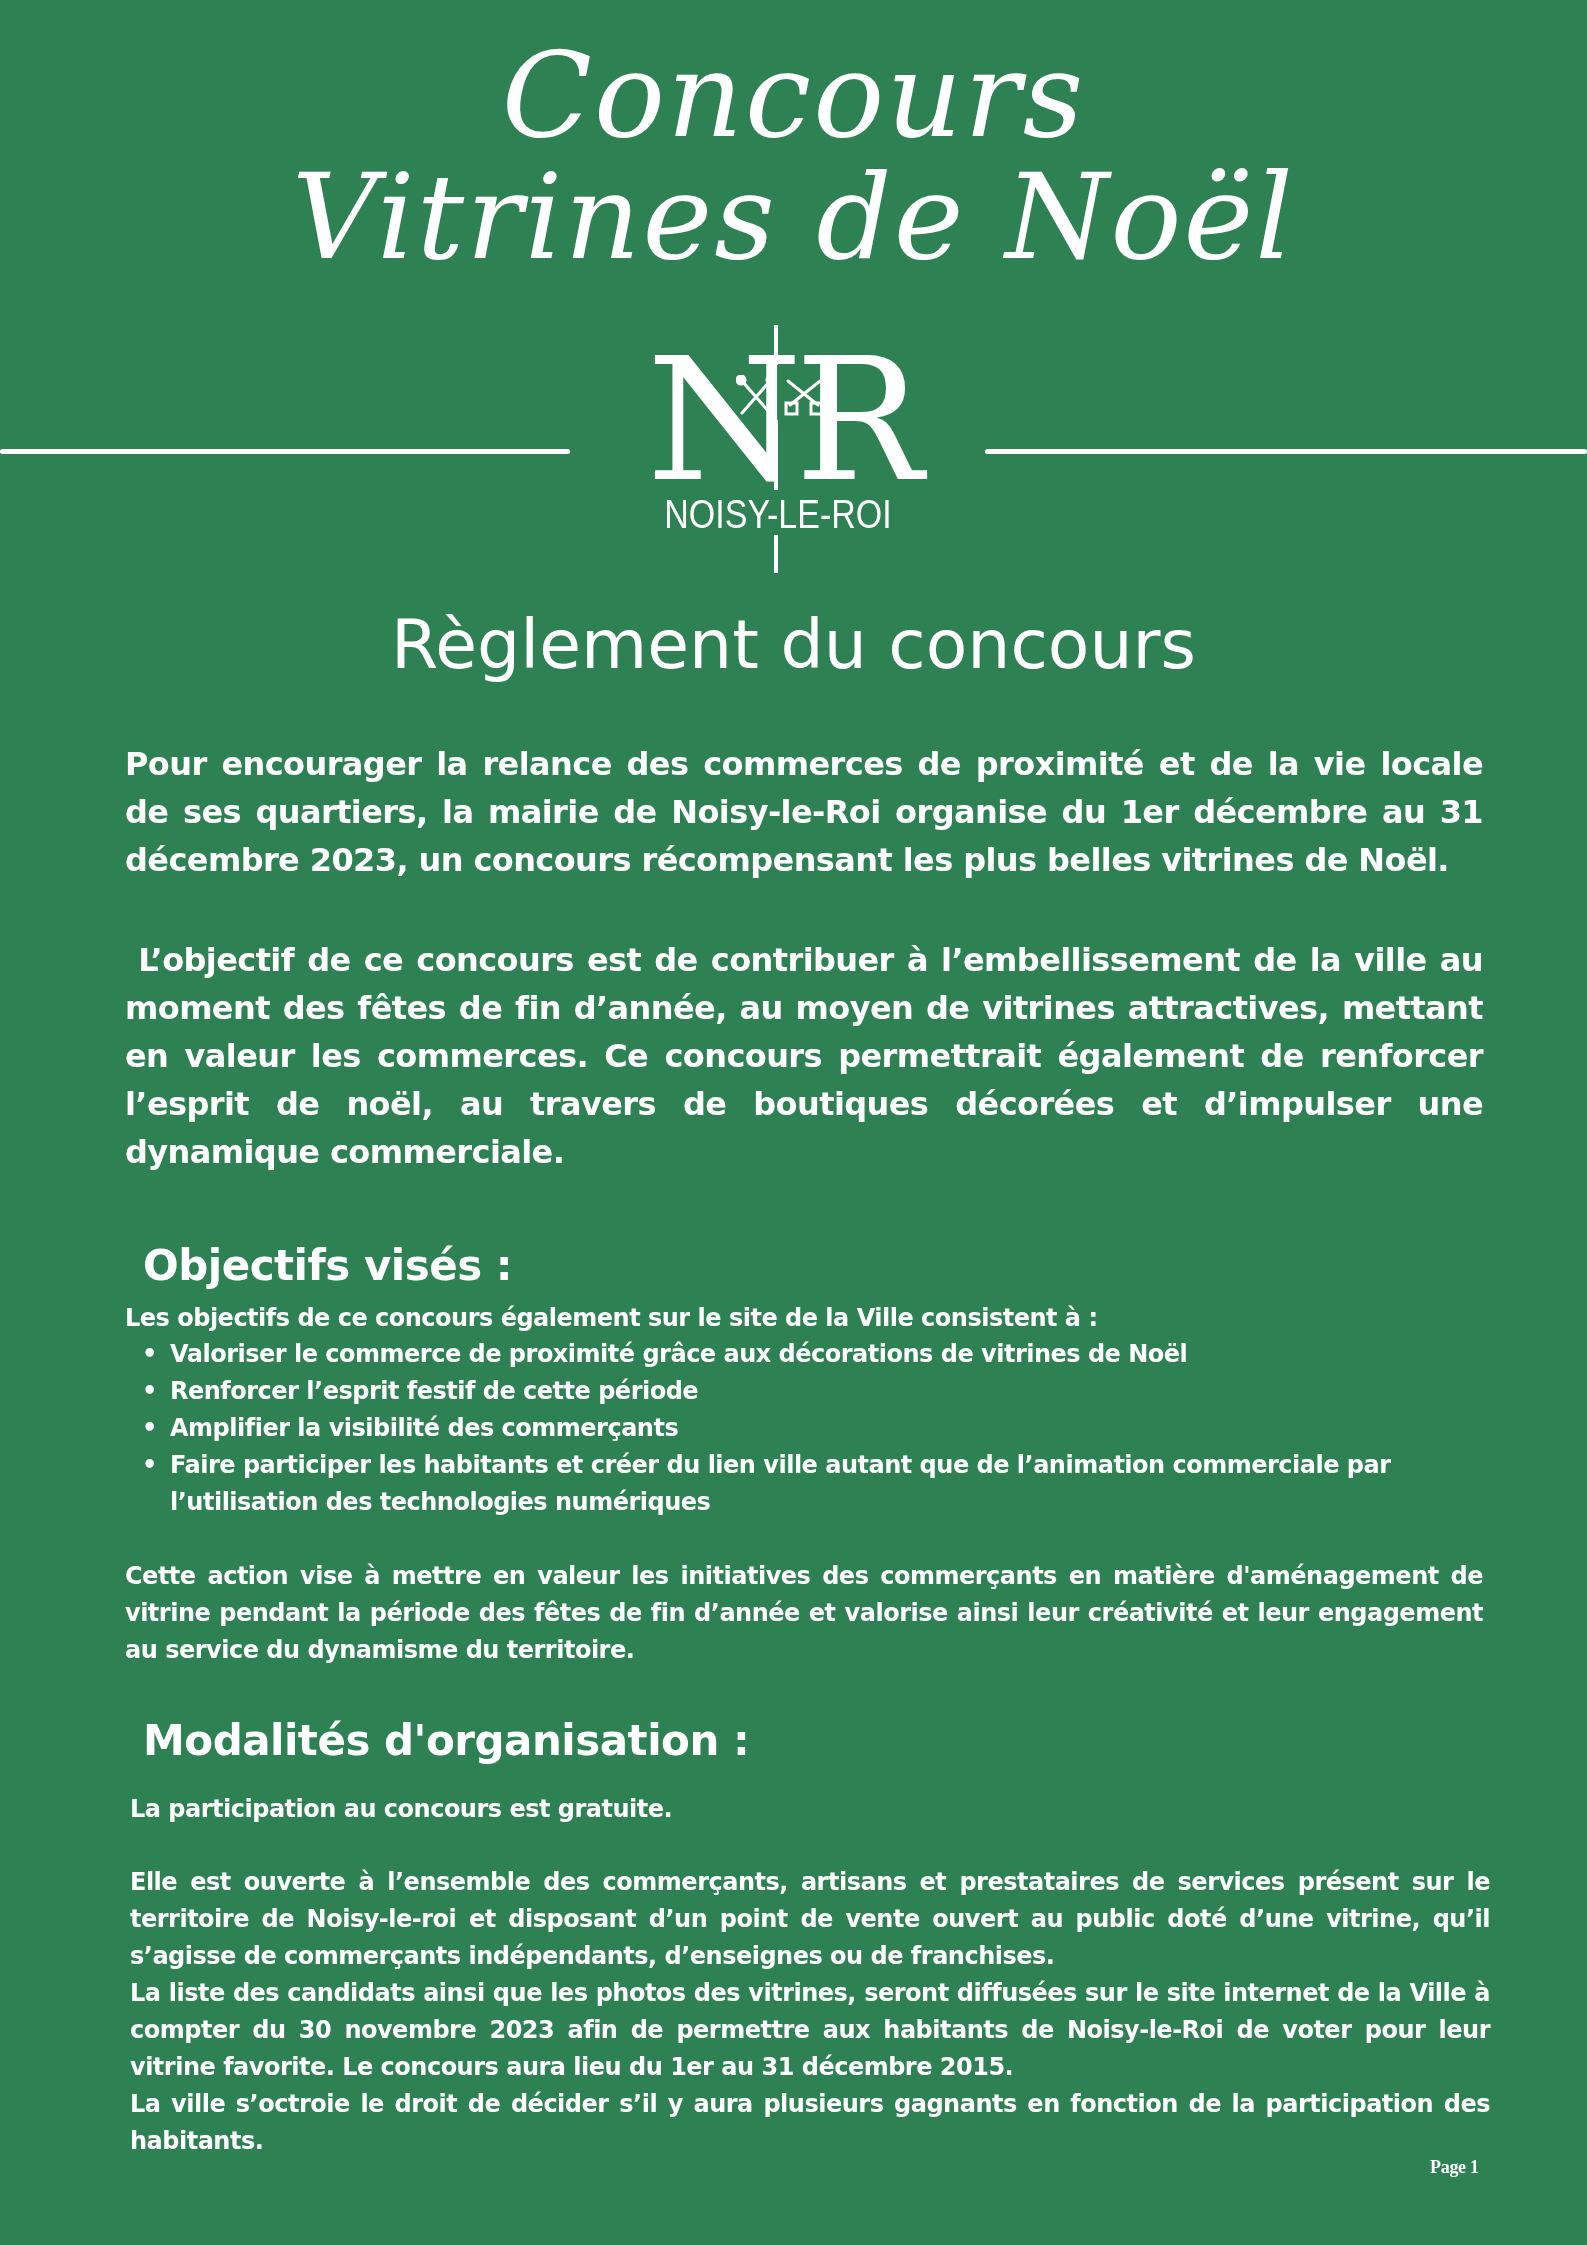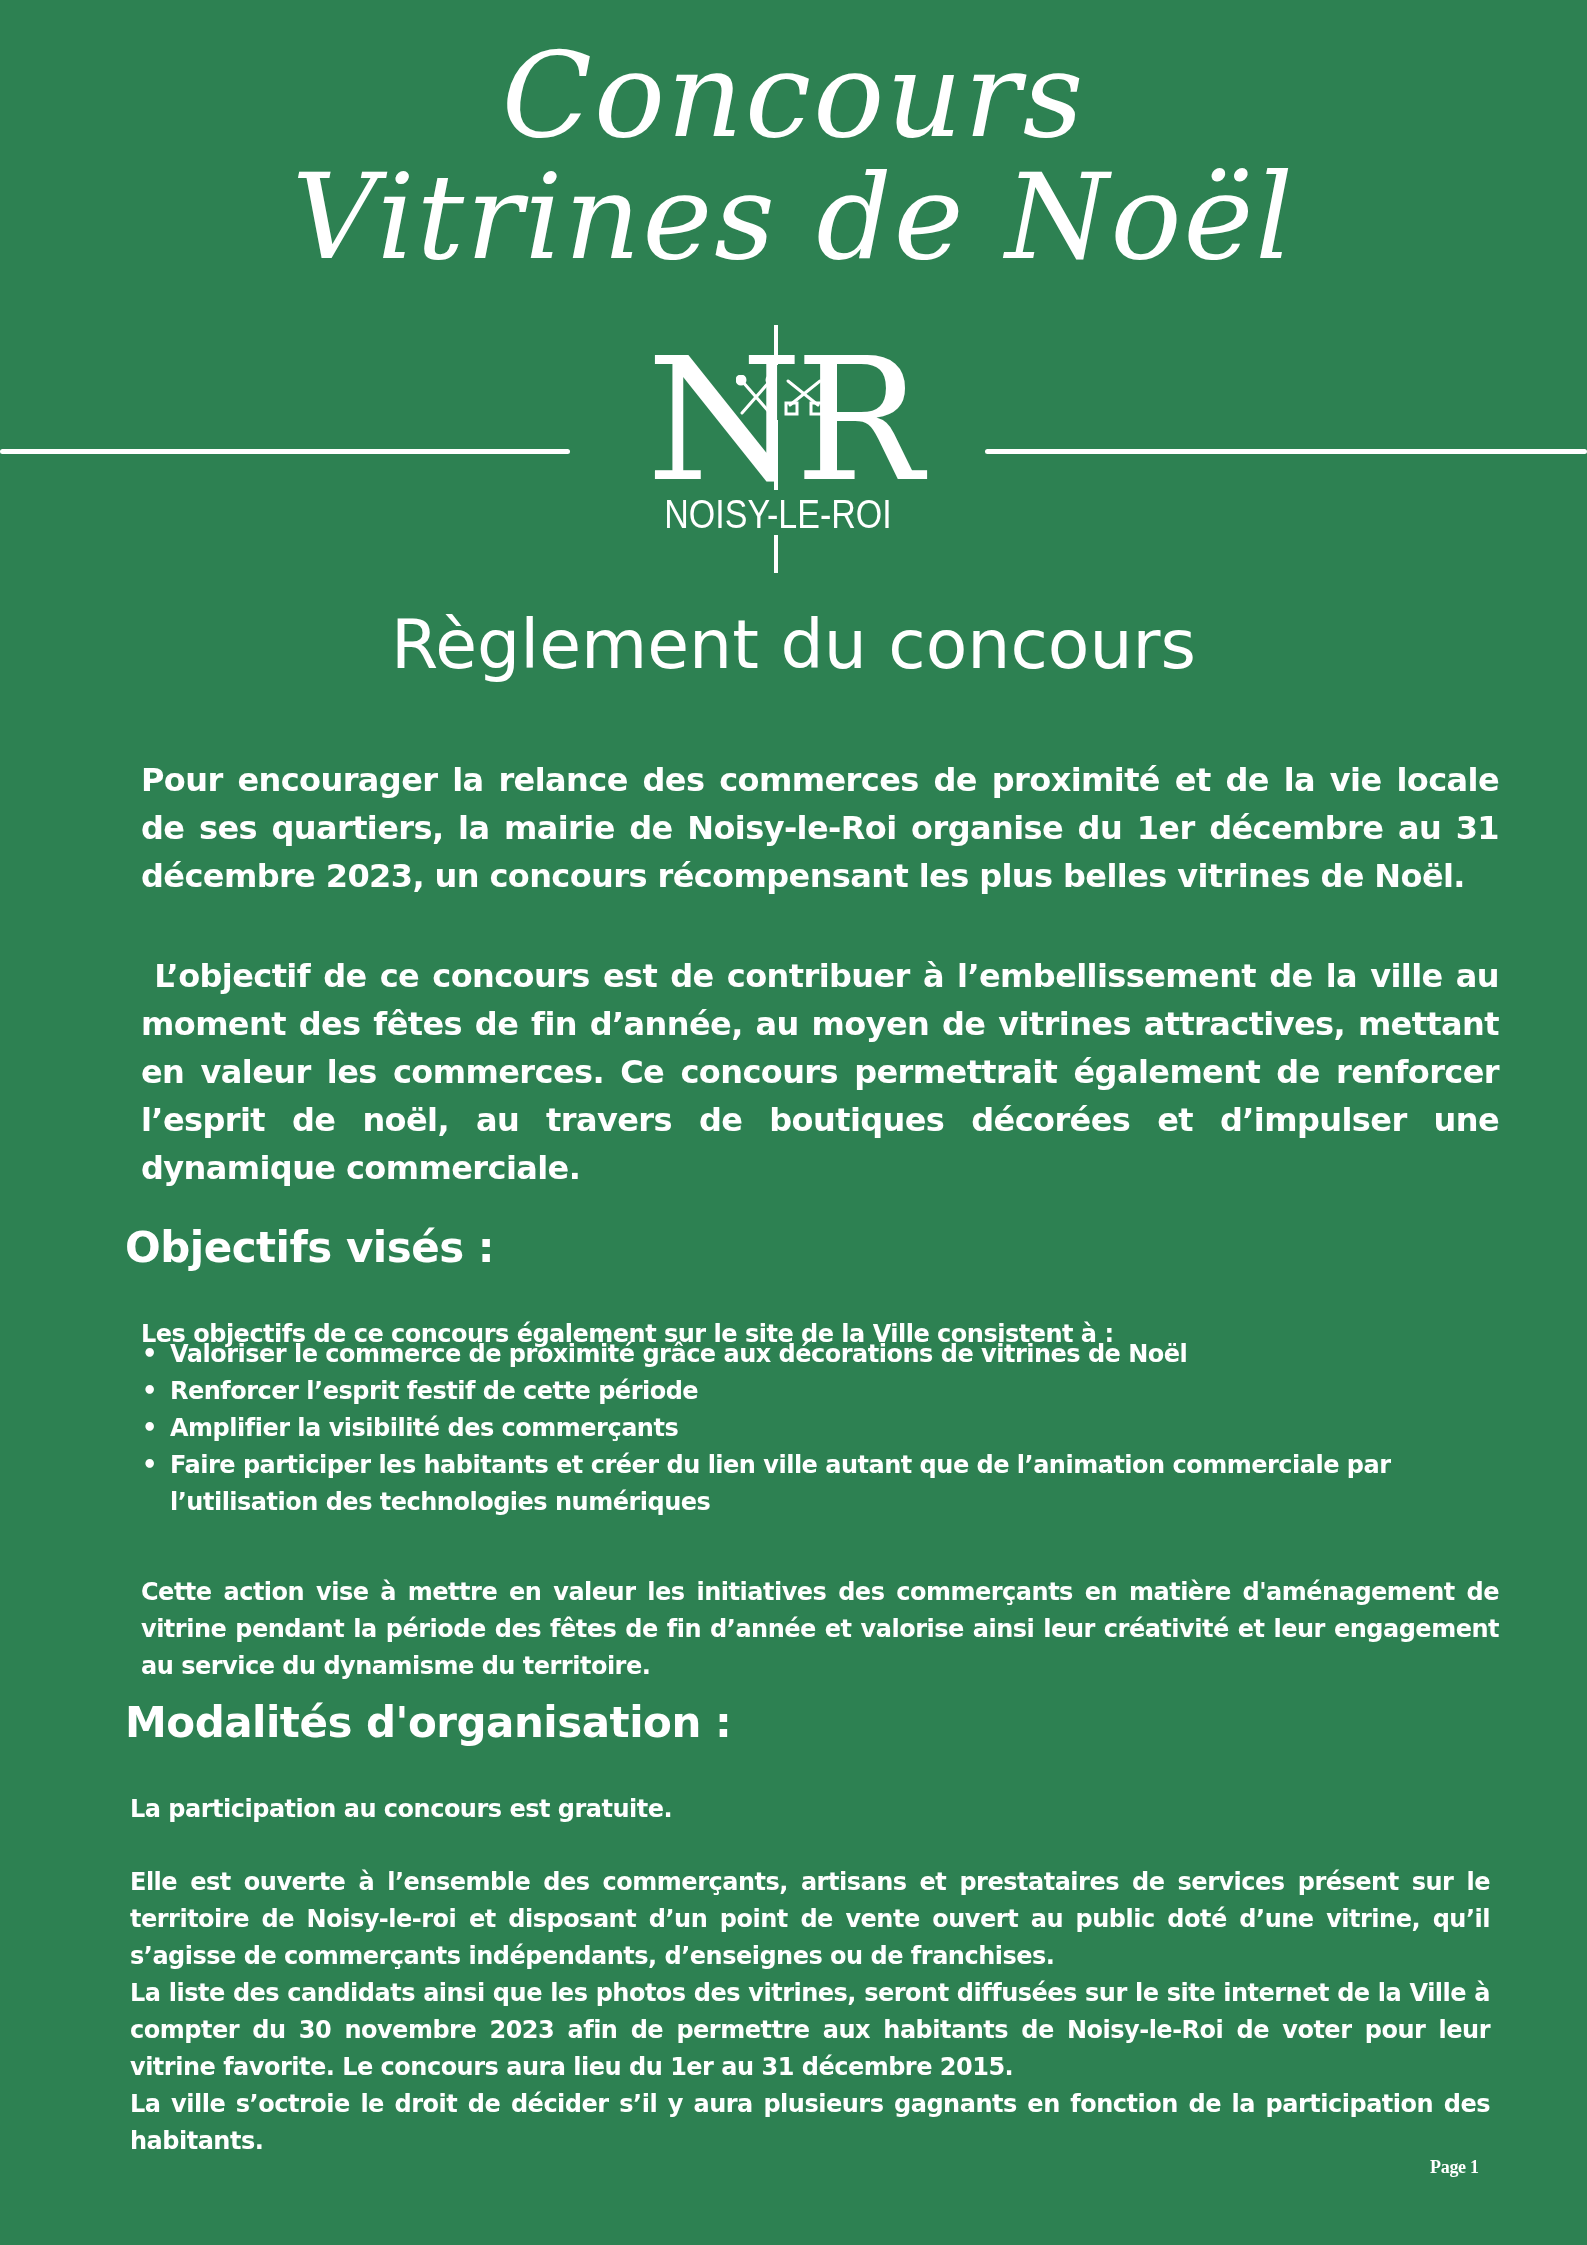--- a/index.html
+++ b/index.html
@@ -99,21 +99,21 @@
       font-family: "DejaVu Sans", sans-serif;
       font-size: 68px;
       line-height: 90px;
       font-weight: normal;
     }
     .para {
       position: absolute;
       font-family: "DejaVu Sans", sans-serif;
       font-weight: bold;
       text-align: justify;
-      margin: 16px;
+      margin: 0;
     }
     #intro-p1 {
       left: 125px;
       top: 740px;
       width: 1358px;
       font-size: 32px;
       line-height: 48px;
       letter-spacing: -0.6px;
     }
     #intro-p2 {
@@ -123,21 +123,21 @@
       font-size: 32px;
       line-height: 48px;
       letter-spacing: -0.6px;
     }
     .section-title {
       position: absolute;
       font-family: "DejaVu Sans", sans-serif;
       font-weight: bold;
       font-size: 42px;
       line-height: 56px;
-      margin: 0;
+      margin: 18px;
       letter-spacing: -0.5px;
     }
     #objectifs-title { left: 125px; top: 1220px; }
     #modalites-title { left: 125px; top: 1695px; }
     #objectifs-intro {
       left: 125px;
       top: 1300px;
       width: 1360px;
       font-size: 24px;
       line-height: 36px;

